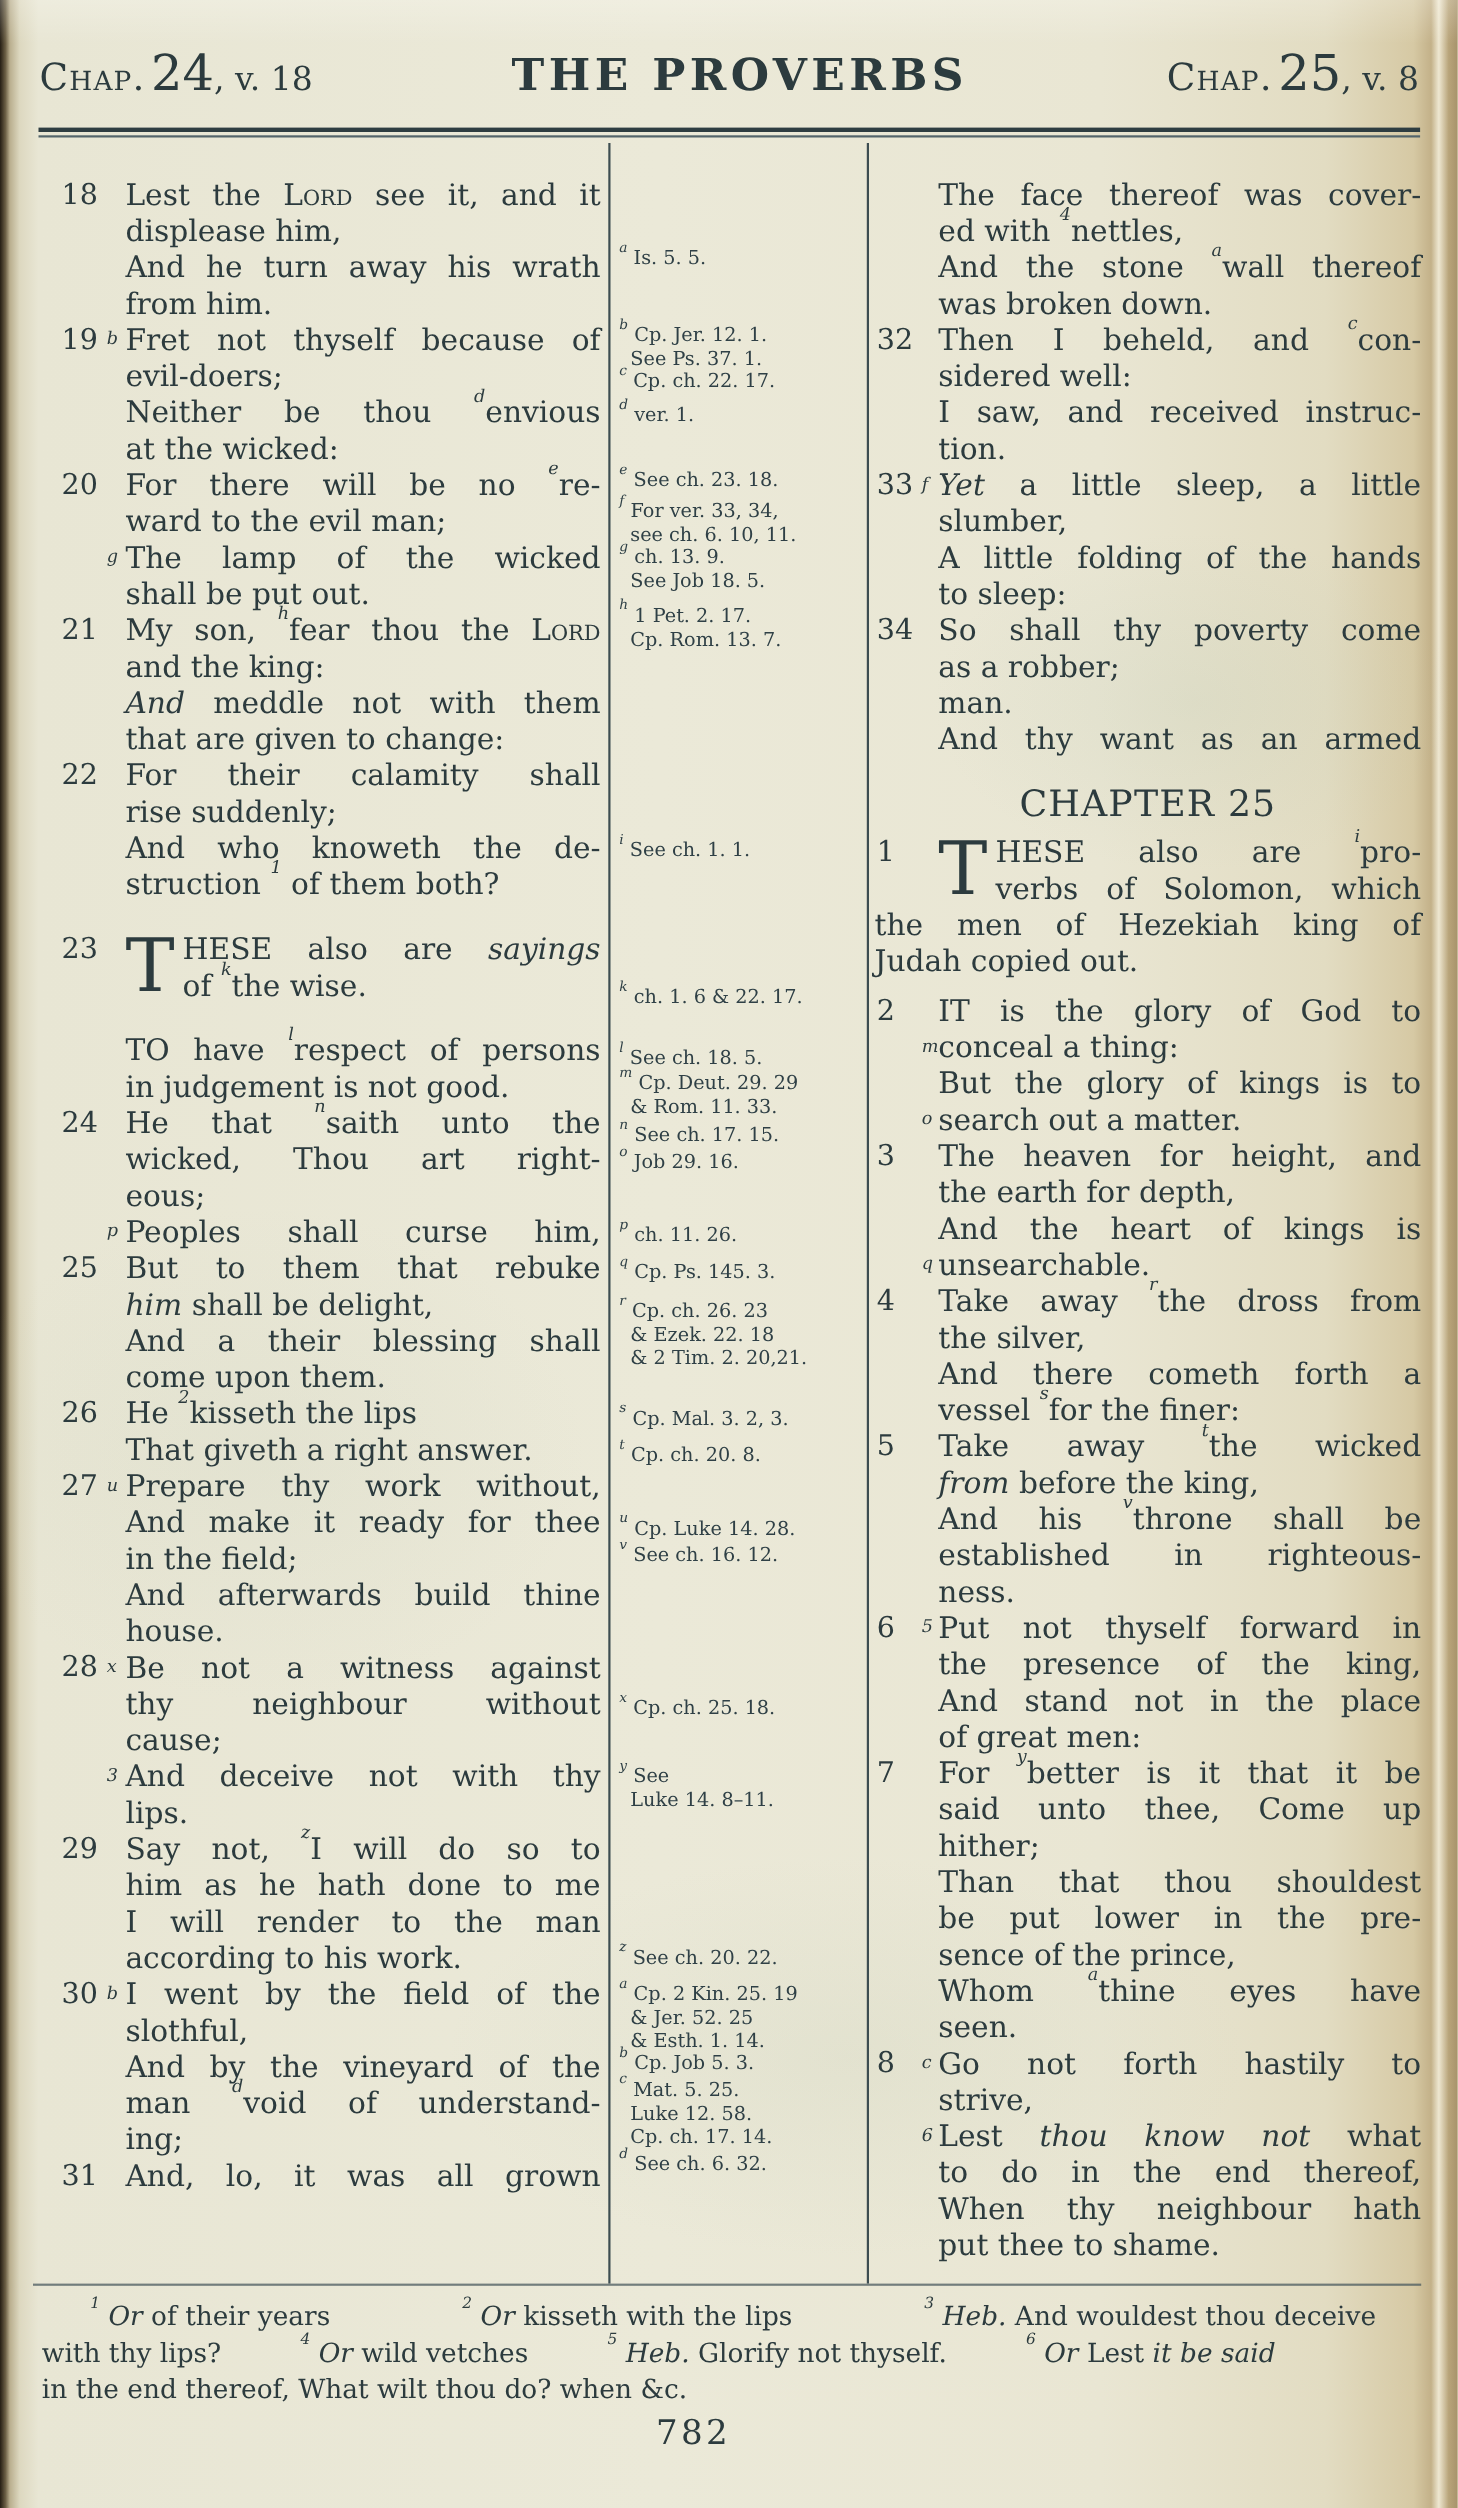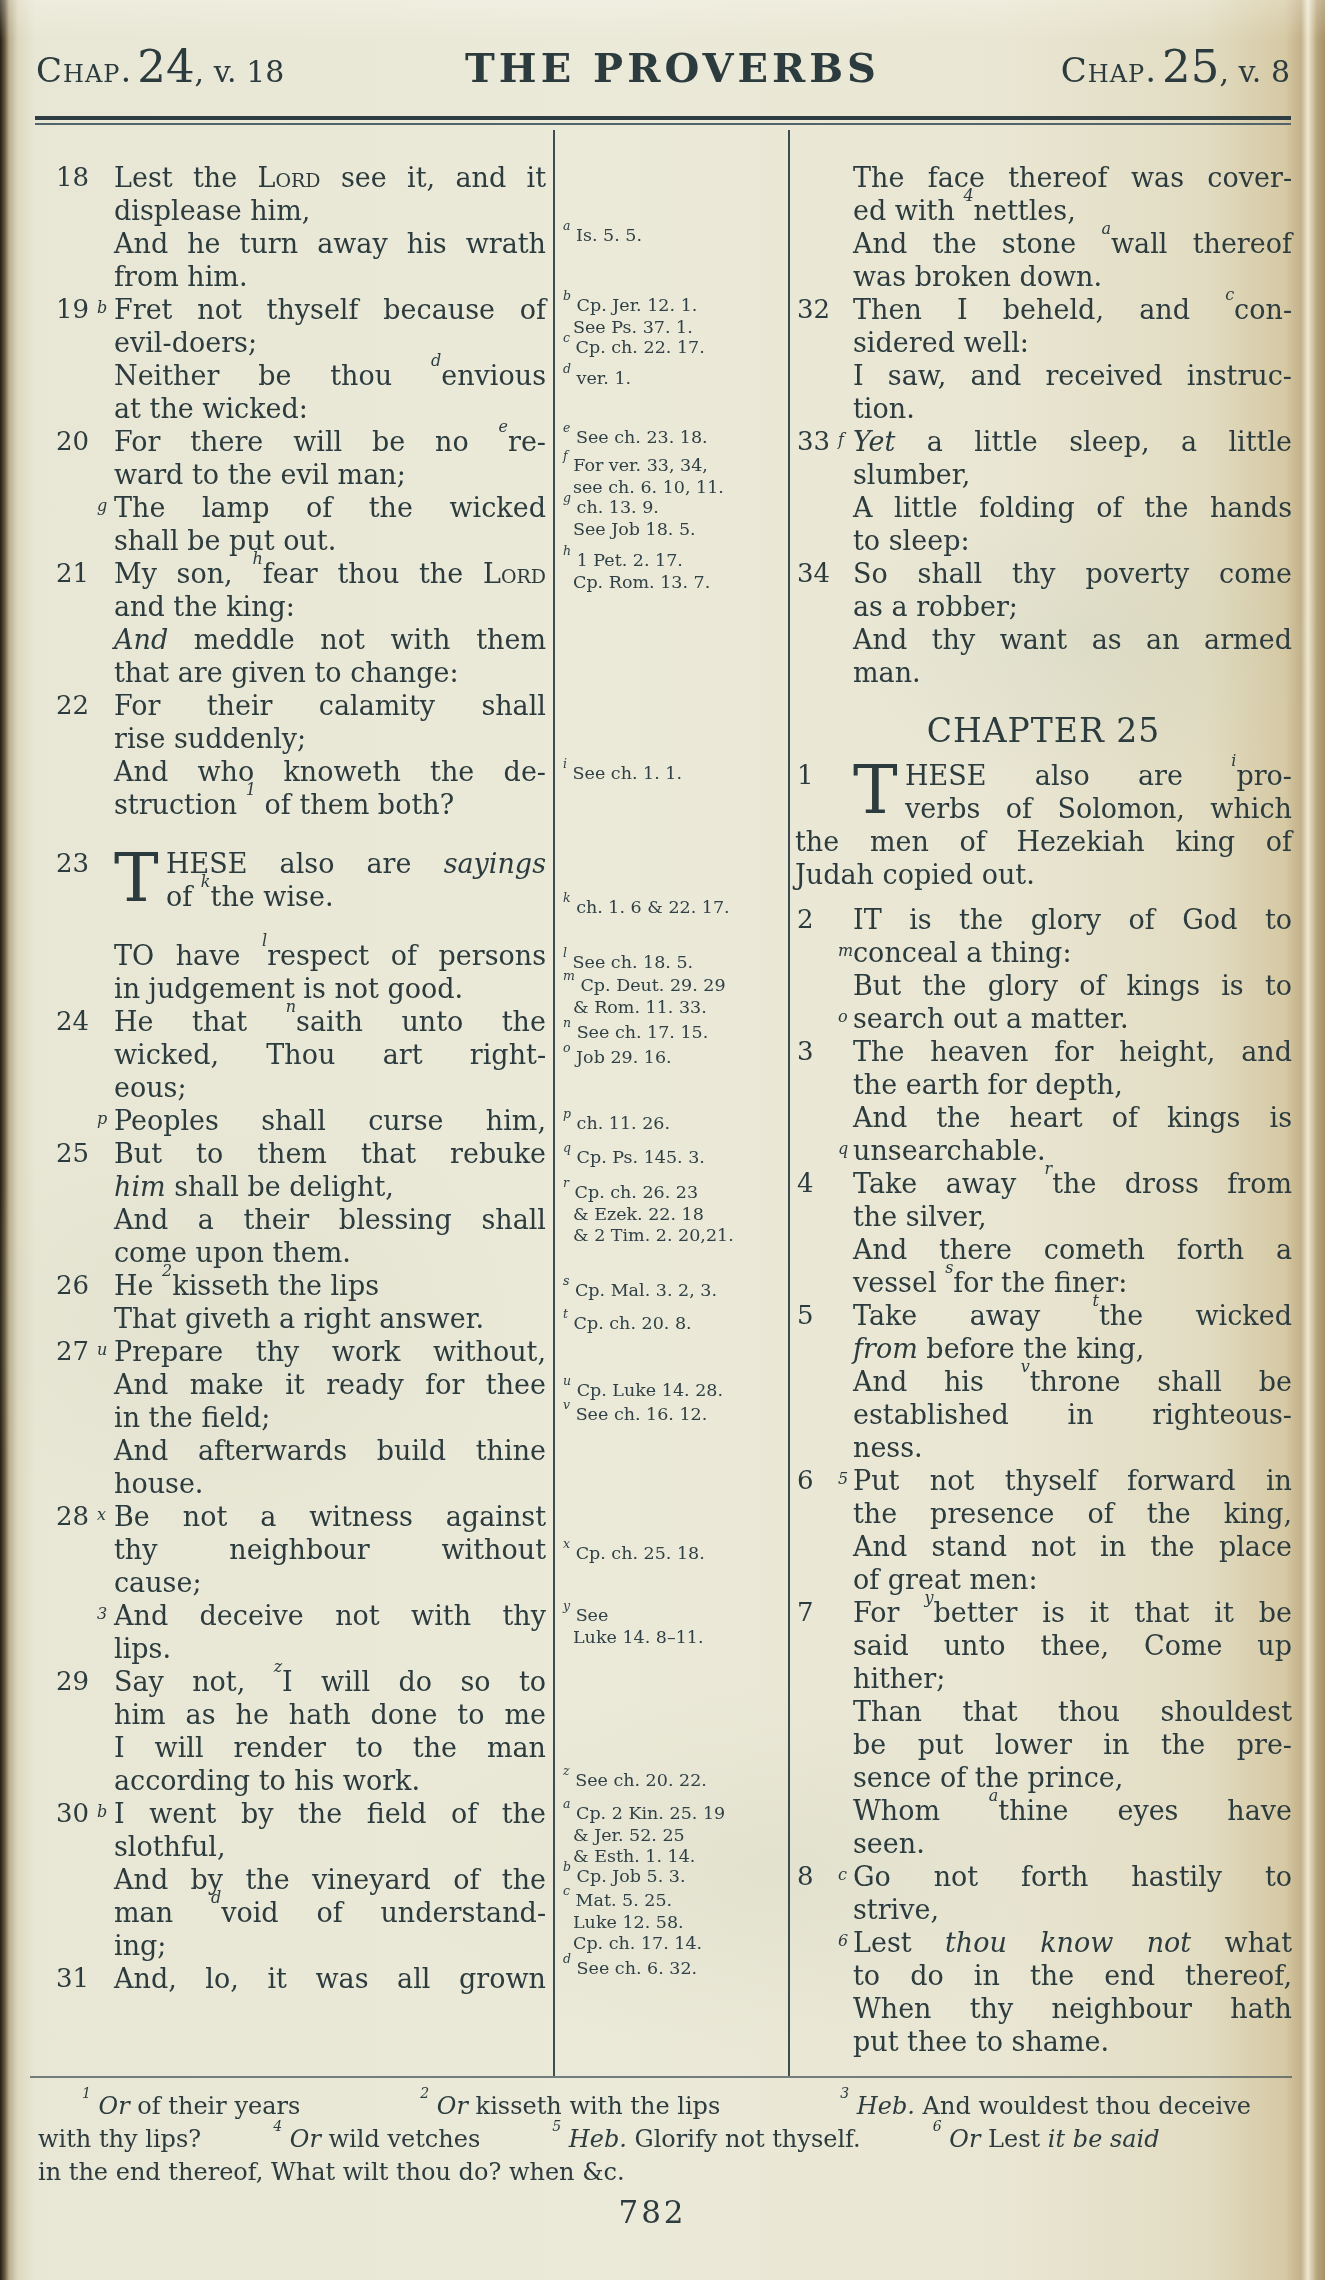--- a/index.html
+++ b/index.html
@@ -59,21 +59,21 @@
   
   #col-refs{position:absolute;left:556px;top:130px;width:230px;height:1946px;}
   .ref{position:absolute;left:7px;right:5px;font-size:17.5px;line-height:21.5px;color:#2f4046;}
   .ref sup{font-size:12.5px;font-style:italic;line-height:0;position:relative;top:-4px;}
   .ref .cont{padding-left:10px;}
   
   #footnotes{position:absolute;left:38px;top:2090px;width:1254px;font-size:24px;line-height:33px;}
   .fnline{height:33px;}
   .fnline.indent{padding-left:44px;}
   .fnline sup{font-size:14px;font-style:italic;line-height:0;position:relative;top:-7px;}
-  #page-number{position:absolute;top:2194px;left:0;width:1261px;text-align:center;font-size:31px;letter-spacing:3px;padding-left:22px;}
+  #page-number{position:absolute;top:2194px;left:0;width:1261px;text-align:center;font-size:31px;letter-spacing:3px;}
 </style>
 </head>
 <body>
 
 <div class="page">
 
   <div class="runhead">
     <span class="chap"><span class="chap-label">Chap.</span> <span class="chap-num">24</span><span class="chap-tail">, v. 18</span></span>
     <span class="page-title">THE PROVERBS</span>
     <span class="chap"><span class="chap-label">Chap.</span> <span class="chap-num">25</span><span class="chap-tail">, v. 8</span></span>
@@ -180,22 +180,22 @@
       <div class="bline j"><span class="vnum">32</span>Then I beheld, and <sup>c</sup>con-</div>
       <div class="bline">sidered well:</div>
       <div class="bline j">I saw, and received instruc-</div>
       <div class="bline">tion.</div>
       <div class="bline j"><span class="vnum">33</span><span class="hang">f</span><i>Yet</i> a little sleep, a little</div>
       <div class="bline">slumber,</div>
       <div class="bline j">A little folding of the hands</div>
       <div class="bline">to sleep:</div>
       <div class="bline j"><span class="vnum">34</span>So shall thy poverty come</div>
       <div class="bline">as a robber;</div>
+      <div class="bline">man.</div>
       <div class="bline j">And thy want as an armed</div>
-      <div class="bline">man.</div>
       <div class="spacer" style="height: 22px;"></div>
       <div class="chap-heading">CHAPTER 25</div>
       <div class="spacer" style="height: 8px;"></div>
       <div class="bline j pad-dc"><span class="vnum">1</span><span class="dropcap">T</span>HESE also are <sup>i</sup>pro-</div>
       <div class="bline j pad-dc">verbs of Solomon, which</div>
       <div class="bline j flush">the men of Hezekiah king of</div>
       <div class="bline flush">Judah copied out.</div>
       <div class="spacer" style="height: 12px;"></div>
       <div class="bline j"><span class="vnum">2</span>IT is the glory of God to</div>
       <div class="bline"><span class="hang">m</span>conceal a thing:</div>

